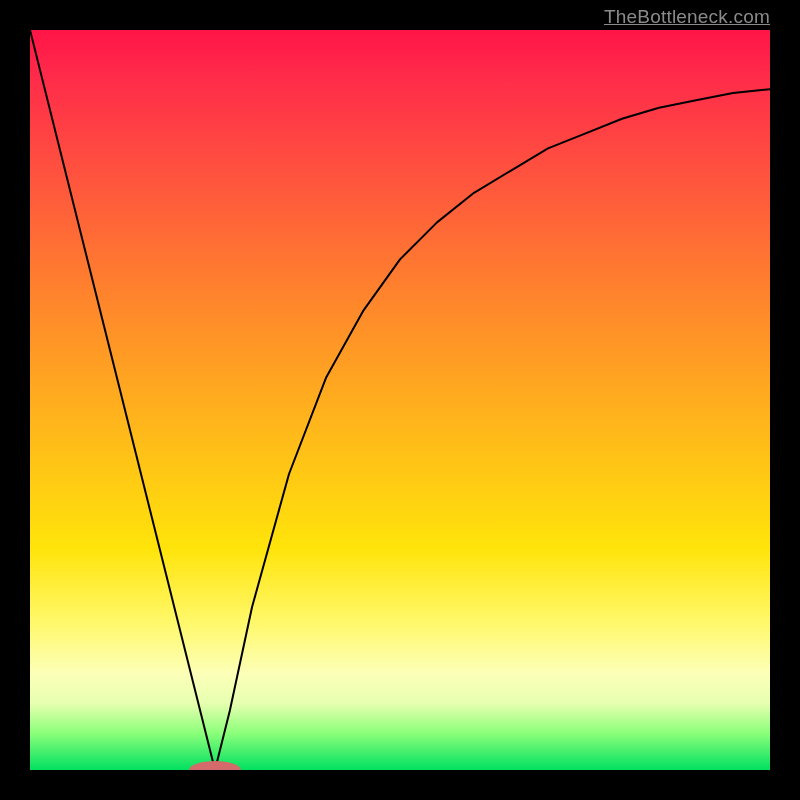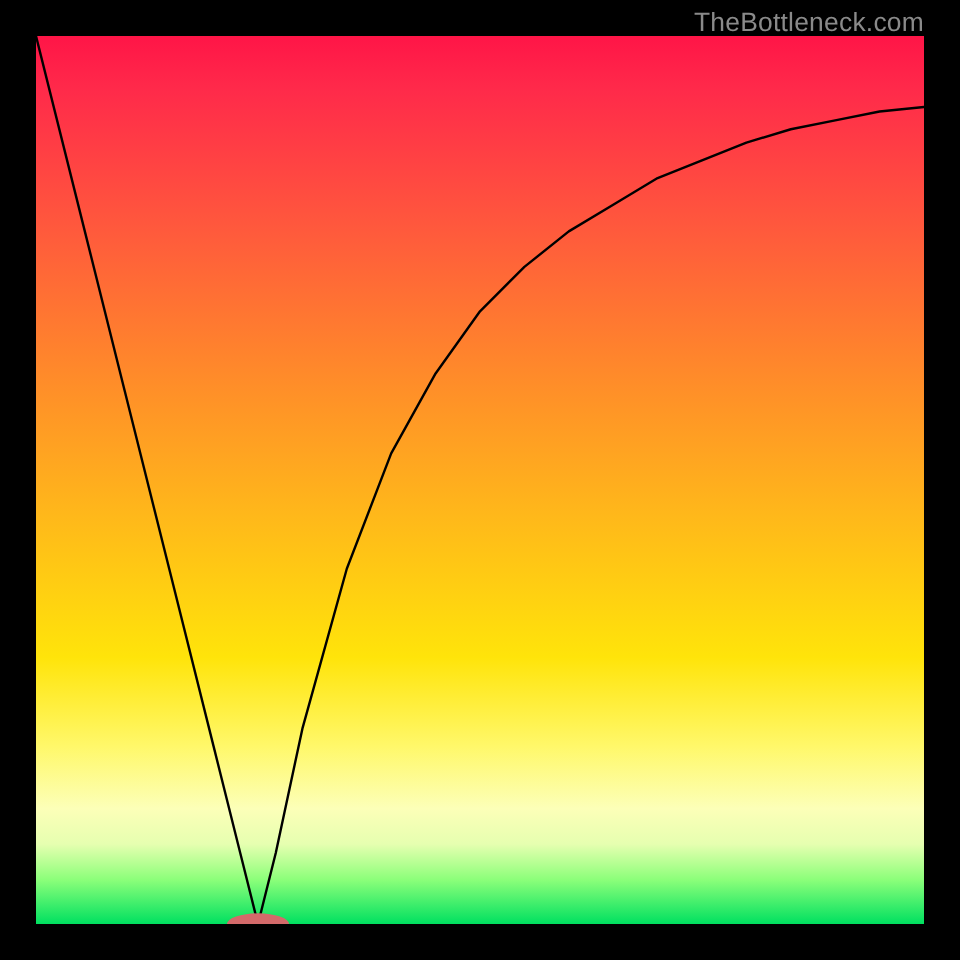--- a/index.html
+++ b/index.html
@@ -55,24 +55,25 @@
   }
   .marker {
     fill: #d46a6a;
     stroke: none;
   }
   .watermark {
     position: absolute;
     top: 6px;
     right: 30px;
     color: #8a8a8a;
-    font-size: 22px;
+    font-size: 19px;
     font-weight: 400;
     letter-spacing: 0.2px;
     user-select: none;
+    text-decoration: underline;
   }
 </style>
 </head>
 <body>
 
 <div class="frame">
   <div class="plot-area">
     <svg class="svg-layer" viewBox="0 0 740 740" preserveAspectRatio="none">
       <path id="curve-path" class="curve" d="M0.00 0.00 L37.00 148.00 L74.00 296.00 L111.00 444.00 L148.00 592.00 L170.20 680.80 L185.00 740.00 L199.80 680.80 L222.00 577.20 L259.00 444.00 L296.00 347.80 L333.00 281.20 L370.00 229.40 L407.00 192.40 L444.00 162.80 L481.00 140.60 L518.00 118.40 L555.00 103.60 L592.00 88.80 L629.00 77.70 L666.00 70.30 L703.00 62.90 L740.00 59.20"></path>
       <ellipse id="min-marker" class="marker" cx="185.00" cy="740.00" rx="25.90" ry="8.88"></ellipse>

